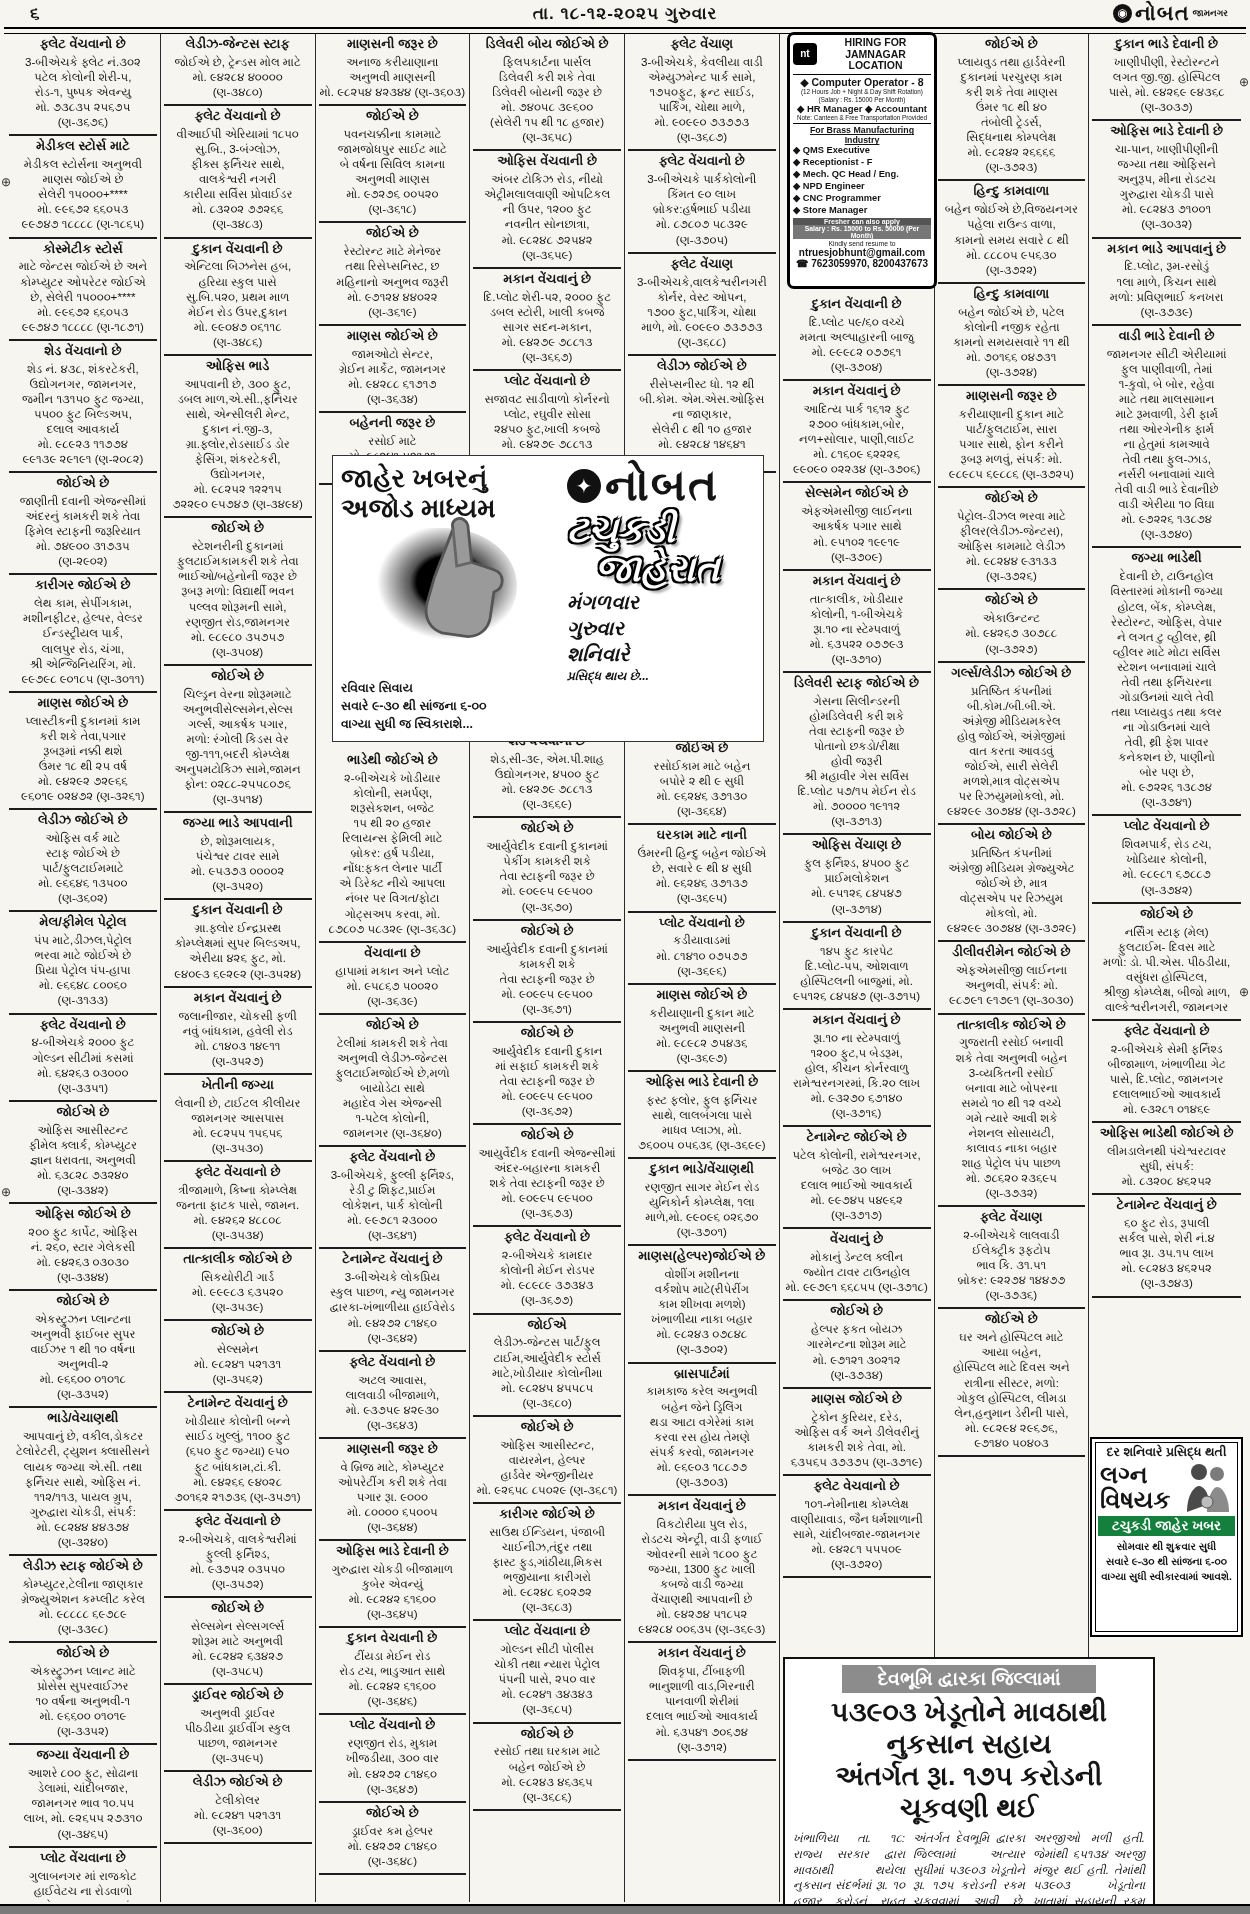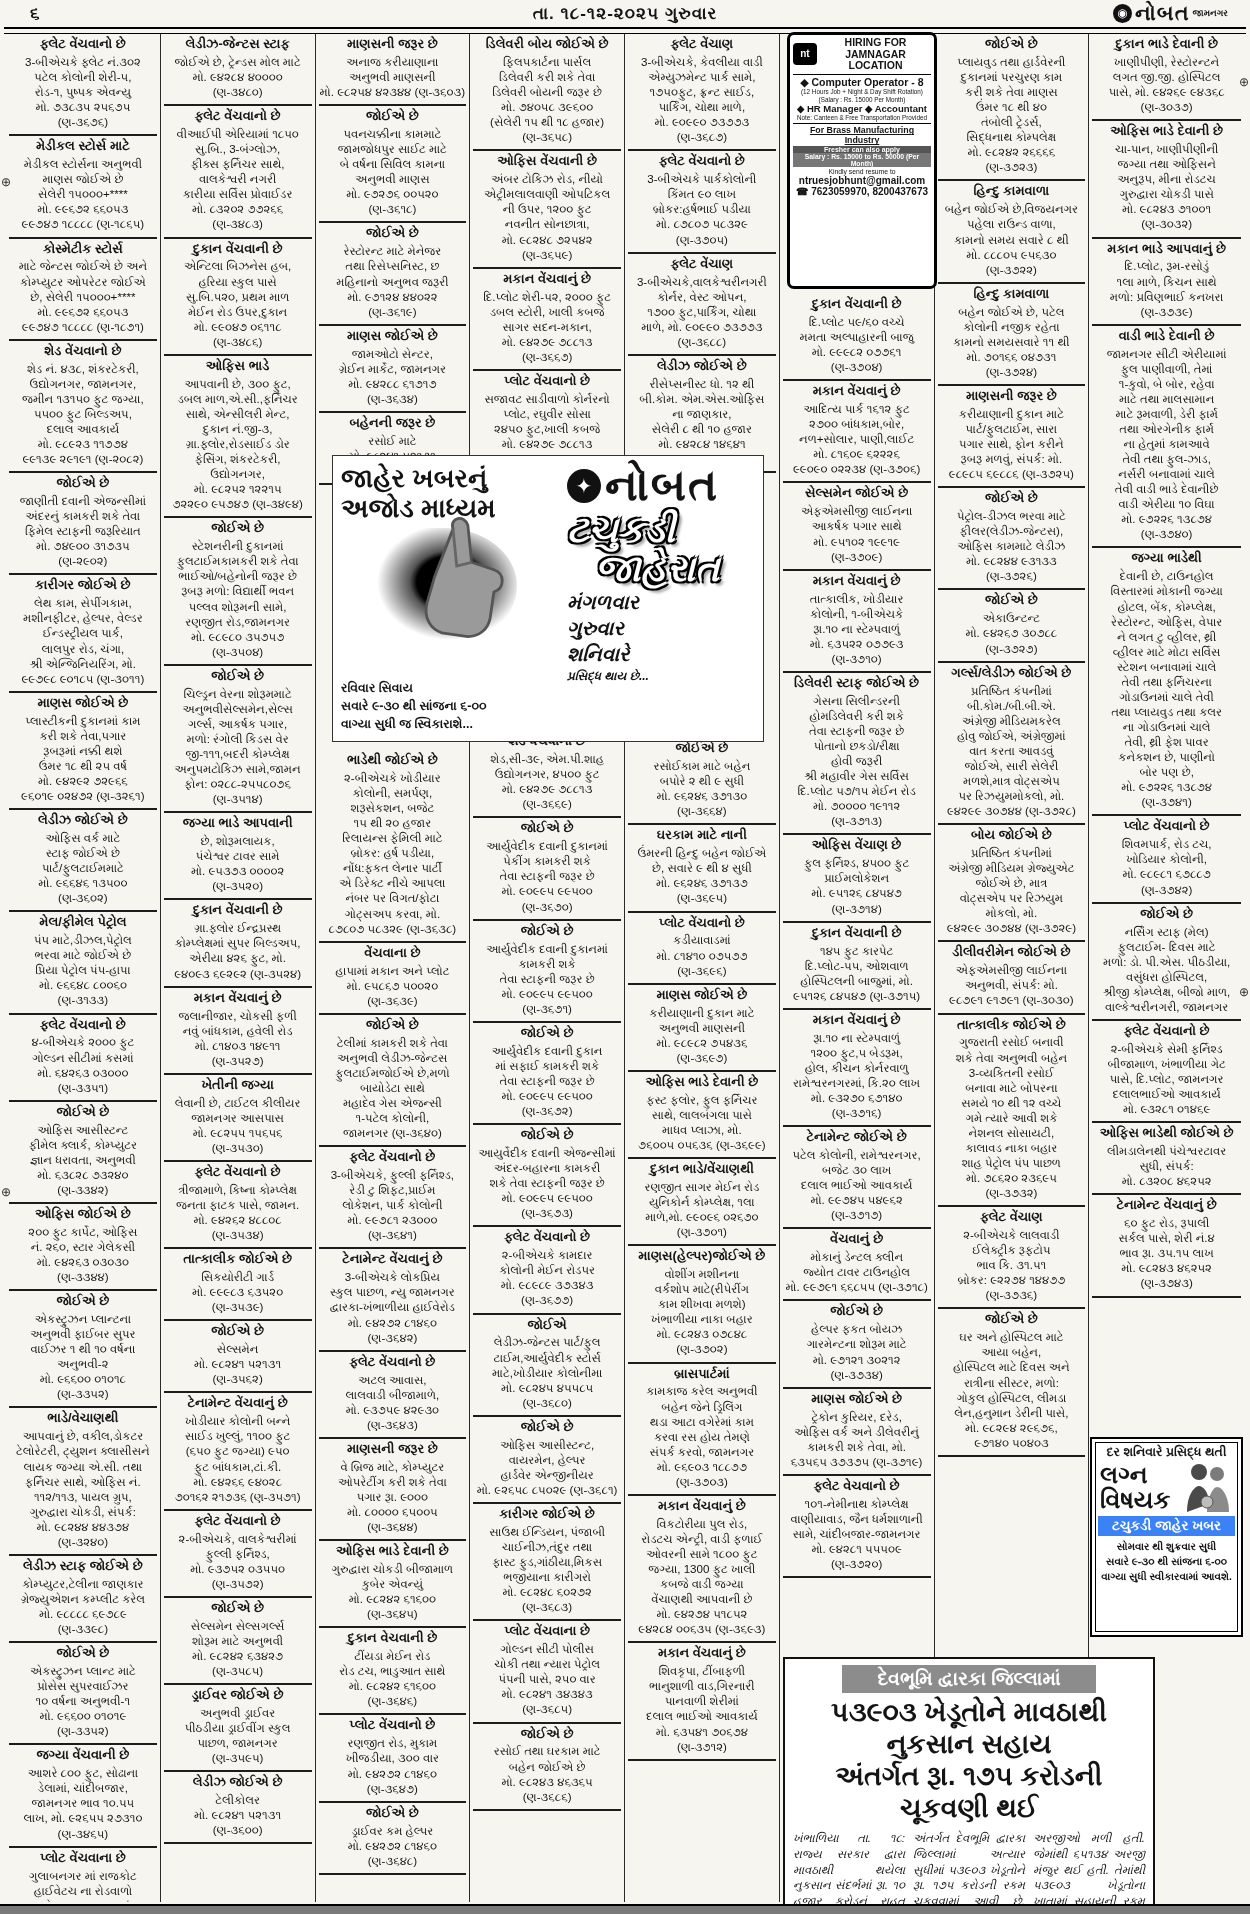--- a/index.html
+++ b/index.html
@@ -61,21 +61,21 @@
   .hres{font-size:6.8px;margin-top:1px;}
   .hmail{font-size:10px;font-weight:bold;}
   .hph{font-size:10px;font-weight:bold;}
   
   .marr{position:absolute;left:1090px;top:1437px;width:153px;height:200px;background:#fff;
         border:2px solid #000;box-sizing:border-box;padding:3px;text-align:center;}
   .minner{border:1px solid #000;height:100%;box-sizing:border-box;padding:2px;}
   .mtop{font-size:12.5px;font-weight:bold;}
   .mbig{display:flex;align-items:center;justify-content:space-between;padding:0 2px;}
   .mword{font-size:24px;font-weight:bold;line-height:1.05;text-align:left;}
-  .mbar{background:#3b82f6;color:#fff;font-size:13.5px;font-weight:bold;padding:2px 0;margin-top:2px;}
+  .mbar{background:#15803d;color:#fff;font-size:13.5px;font-weight:bold;padding:2px 0;margin-top:2px;}
   .mln{font-size:10.4px;font-weight:bold;line-height:1.45;}
   .mlns{margin-top:3px;}
   
   .news{position:absolute;left:783px;top:1657px;width:372px;height:250px;background:#fff;
         border:2px solid #111;box-sizing:border-box;padding:4px 8px;}
   .kick{width:72%;margin:2px auto 4px;background:#8c8c8c;color:#fff;text-align:center;
         font-size:19px;font-weight:bold;padding:3px 0;}
   .headl{text-align:center;font-size:27px;font-weight:bold;line-height:1.18;}
   .nbody{display:flex;gap:8px;margin-top:6px;}
   .ncol{flex:1;font-size:11.6px;font-style:italic;line-height:1.35;text-align:justify;}
@@ -1108,20 +1108,28 @@
         <span>HIRING FOR</span><br>
         <span>JAMNAGAR LOCATION</span>
       </span>
     </div>
     <div class="hjob">◆ Computer Operator - 8</div>
     <div class="hsub">(12 Hours Job + Night &amp; Day Shift Rotation)</div>
     <div class="hsub">(Salary : Rs. 15000 Per Month)</div>
     <div class="hjob2">◆ HR Manager  ◆ Accountant</div>
     <div class="hnote">Note: Canteen &amp; Free Transportation Provided</div>
     <div class="hsec">For Brass Manufacturing Industry</div>
+    <div>
+        <div class="job">◆ QMS Executive</div>
+        <div class="job">◆ Receptionist - F</div>
+        <div class="job">◆ Mech. QC Head / Eng.</div>
+        <div class="job">◆ NPD Engineer</div>
+        <div class="job">◆ CNC Programmer</div>
+        <div class="job">◆ Store Manager</div>
+      </div>
     <div class="hfresh">Fresher can also apply</div>
     <div class="hsal">Salary : Rs. 15000 to Rs. 50000  (Per Month)</div>
     <div class="hres">Kindly send resume to</div>
     <div class="hmail">ntruesjobhunt@gmail.com</div>
     <div class="hph">☎ 7623059970, 8200437673</div>
   </div>
 
   <div class="marr">
     <div class="minner">
       <div class="mtop">દર શનિવારે પ્રસિદ્ધ થતી</div>

